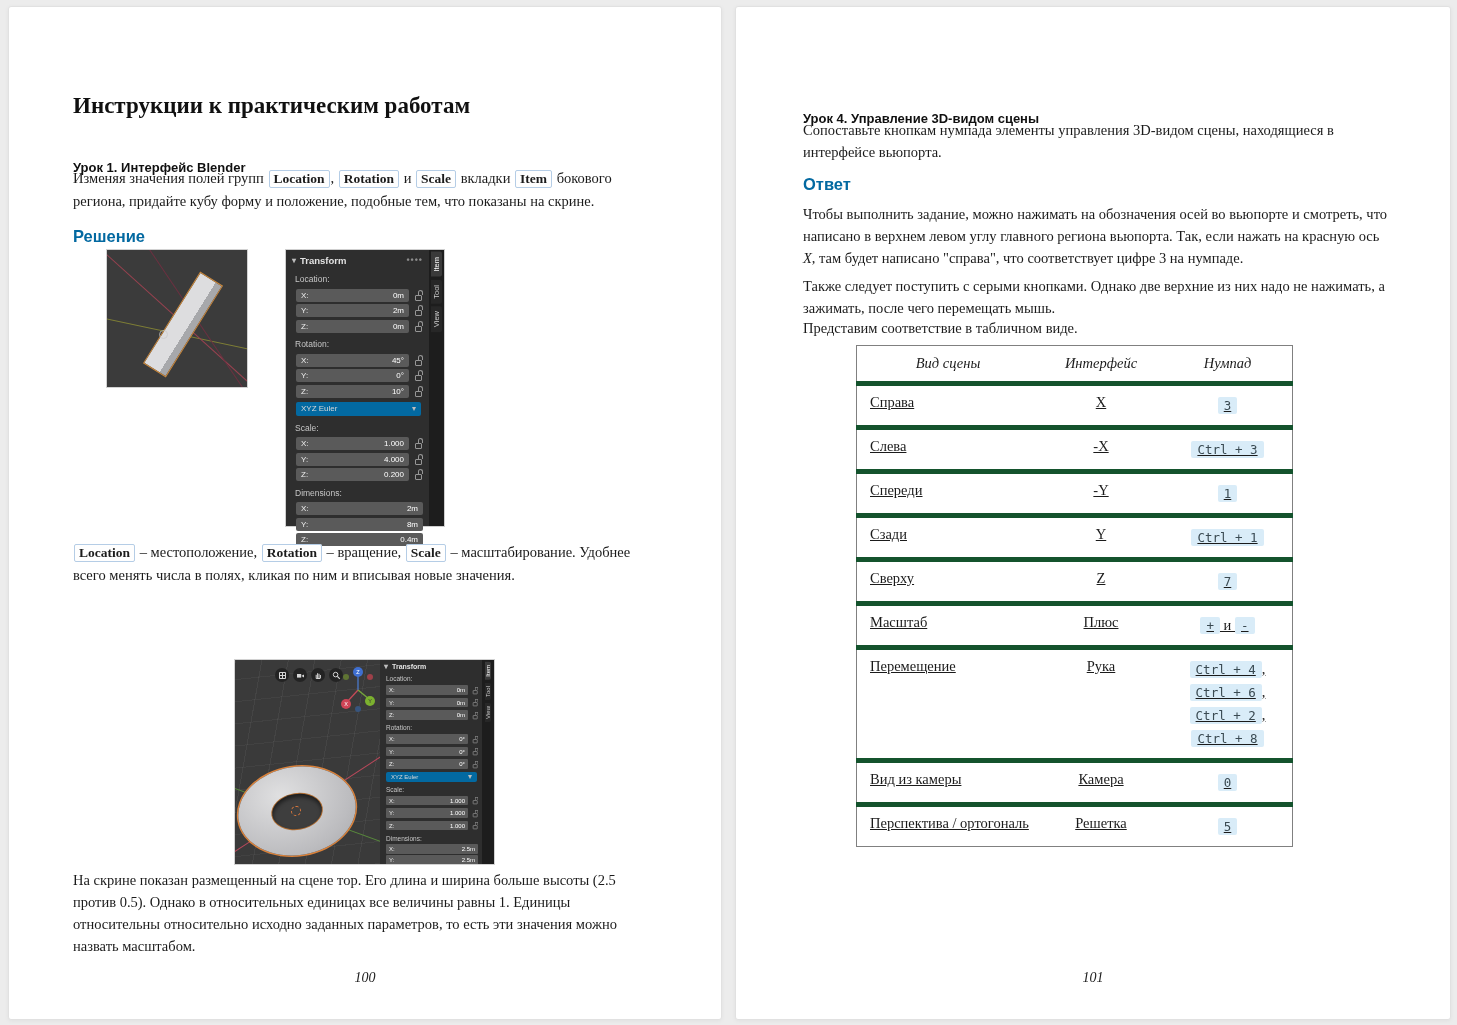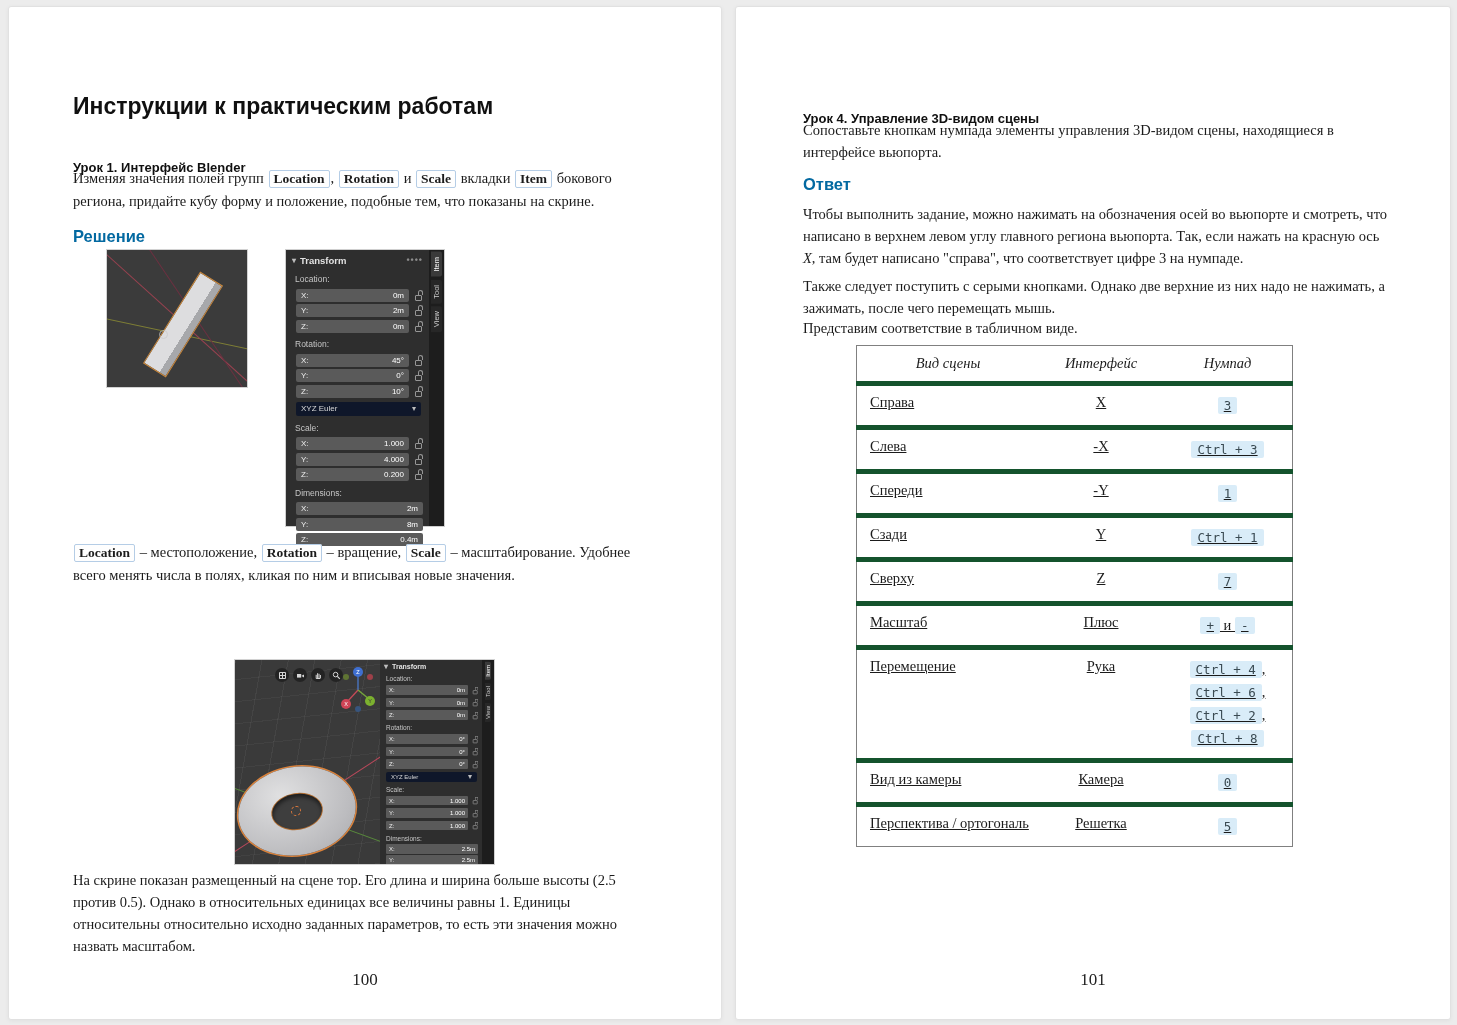--- a/index.html
+++ b/index.html
@@ -1,29 +1,29 @@
 <!DOCTYPE html>
 <html><head>
 <meta charset="utf-8">
 <style>
   html,body{margin:0;padding:0;background:#ececec;width:1457px;height:1025px;position:relative;overflow:hidden;
     font-family:"Liberation Serif",serif;color:#1b1b1b;}
   .page{position:absolute;top:6px;height:1012px;background:#fff;border:1px solid #e1e1e1;border-radius:3px;
     box-shadow:0 1px 4px rgba(0,0,0,.05);}
   #pageL{left:8px;width:712px;}
   #pageR{left:735px;width:714px;}
-  .h1{position:absolute;font-family:Liberation Sans, sans-serif;font-weight:bold;font-size:23px;color:#101010;white-space:nowrap;}
+  .h1{position:absolute;font-family:Liberation Serif, serif;font-weight:bold;font-size:23px;color:#101010;white-space:nowrap;}
   .h2{position:absolute;font-family:"Liberation Sans",sans-serif;font-weight:bold;font-size:13px;color:#101010;white-space:nowrap;margin-top:21px;}
   .h3{position:absolute;font-family:"Liberation Sans",sans-serif;font-weight:bold;font-size:16.5px;color:#0369a1;white-space:nowrap;}
   .para{position:absolute;font-size:14.5px;line-height:22px;width:578px;}
   .kbd{font-family:"Liberation Serif",serif;font-weight:bold;font-size:13.5px;border:1px solid #b5cde6;background:#fefefe;
     padding:0 4px 1px 4px;border-radius:2px;margin:0 1px;white-space:nowrap;}
   .key{font-family:"DejaVu Sans Mono",monospace;font-size:12.5px;background:#d9ecf8;color:#3a4a52;
     padding:1px 6px;border-radius:2px;white-space:nowrap;}
-  .pnum{position:absolute;top:963px;width:100%;text-align:center;font-size:17px;color:#222;}
+  .pnum{position:absolute;top:963px;width:100%;text-align:center;font-size:14px;color:#222;font-style:italic;}
 
   
   .mtab{position:absolute;left:120px;top:338px;width:437px;border-collapse:collapse;font-size:14.5px;border:1px solid #808080;padding-left:18px;}
   .mtab th{font-style:italic;font-weight:normal;text-align:center;padding:9px 4px;}
   .mtab td{padding:8px 4px;vertical-align:top;border-top:5px solid #14532d;text-decoration:underline;}
   .c1{text-align:left;padding-left:13px !important;width:165px;}
   .c2{text-align:center;width:116px;}
   .c3{text-align:center;line-height:22px;}
 
   
@@ -35,21 +35,21 @@
   .grip{margin-left:auto;color:#8d8d8d;letter-spacing:1px;font-size:9px;}
   .bsec{color:#c6c6c6;font:8.5px "Liberation Sans",sans-serif;padding:4px 8px 2px 9px;}
   .bline{display:flex;align-items:center;gap:5px;padding:0 6px 0 10px;margin:2.5px 0;}
   .prow{flex:1;display:flex;justify-content:space-between;align-items:center;height:13px;background:#5a5a5a;
     border-radius:2px;padding:0 5px;font:8px "Liberation Sans",sans-serif;color:#ededed;min-width:0;}
   .pv{color:#fff;}
   .lock{width:9px;height:11px;position:relative;flex:0 0 9px;}
   .lock::after{content:"";position:absolute;bottom:0;left:1px;width:5px;height:4px;border:1px solid #969696;border-radius:1px;}
   .lock::before{content:"";position:absolute;top:0;left:4px;width:3px;height:4px;border:1px solid #969696;border-bottom:none;
     border-radius:3px 3px 0 0;}
-  .beuler{display:flex;justify-content:space-between;align-items:center;height:14px;background:#0f172a;border-radius:2px;
+  .beuler{display:flex;justify-content:space-between;align-items:center;height:14px;background:#0369a1;border-radius:2px;
     margin:4px 8px 3px 10px;padding:0 5px;font:8px "Liberation Sans",sans-serif;color:#d8d8d8;gap:28px;}
   .btabs{width:15px;background:#1d1d1d;display:flex;flex-direction:column;align-items:center;padding-top:2px;gap:3px;flex:0 0 15px;}
   .btab{writing-mode:vertical-rl;transform:rotate(180deg);font:7.5px "Liberation Sans",sans-serif;color:#cfcfcf;
     background:#272727;padding:5px 1px;border-radius:2px 0 0 2px;}
   .btab.active{background:#3a3a3a;color:#fff;}
 
   
   .sm .bhead{height:13px;font-size:7px;padding:0 4px;}
   .sm .bsec{font-size:6.5px;padding:2px 5px 1px 6px;}
   .sm .bline{gap:3px;padding:0 4px 0 6px;margin:1.5px 0;}

